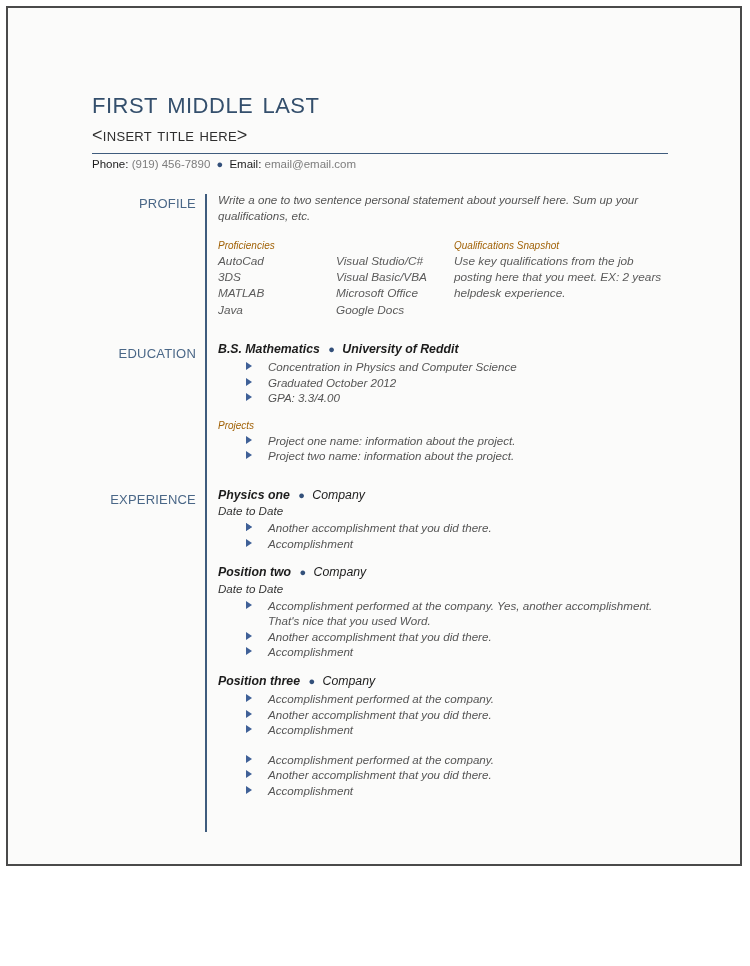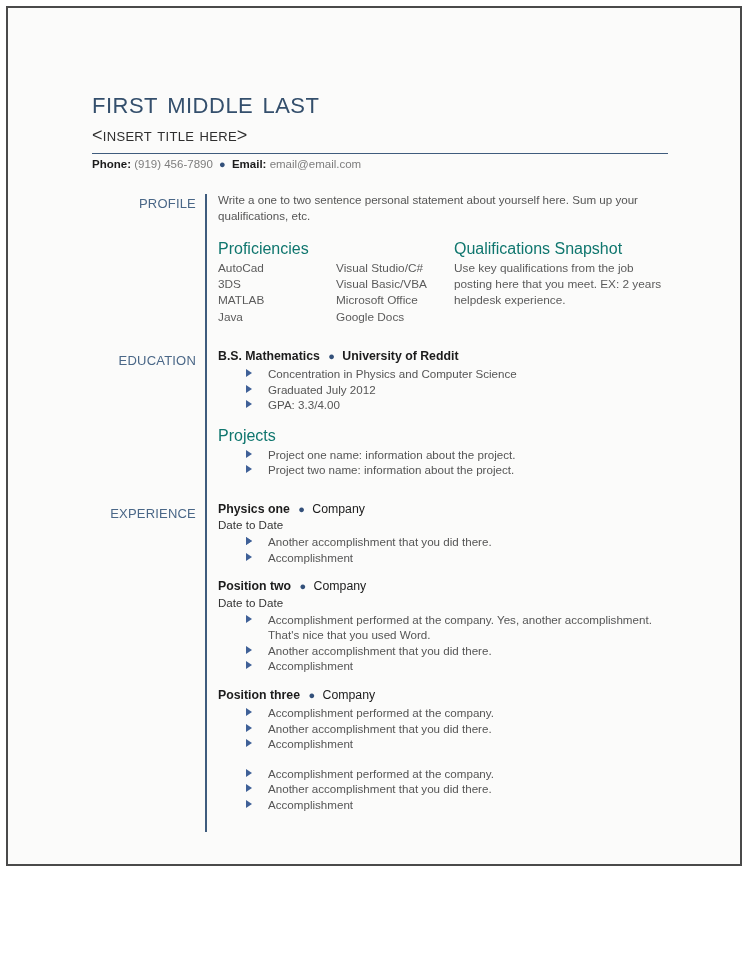--- a/index.html
+++ b/index.html
@@ -59,21 +59,21 @@
     width: 576px;
   }
   .contact-line {
     font-size: 11.5px;
     color: #7d7d7d;
     margin-top: 4px;
     white-space: nowrap;
   }
   .contact-line b {
     color: #1c1c1c;
-    font-weight: bold;
+    font-weight: normal;
   }
   .contact-dot {
     color: #33507a;
     font-size: 11px;
     margin: 0 3px;
   }
 
   
   .sections {
     margin-top: 22px;
@@ -100,40 +100,41 @@
     color: #4a6787;
     font-variant: small-caps;
     text-transform: lowercase;
     line-height: 1;
     letter-spacing: 0.2px;
     font-weight: 400;
   }
   .sec-body {
     flex: 1 1 auto;
     min-width: 0;
+    font-style: italic;
   }
 
   .para {
     font-size: 11.6px;
     color: #555555;
     line-height: 1.35;
   }
 
   
   .prof-block {
     margin-top: 16px;
     display: flex;
     align-items: flex-start;
   }
   .prof-col-a { width: 118px; flex: 0 0 118px; }
   .prof-col-b { width: 118px; flex: 0 0 118px; }
   .prof-col-c { flex: 1 1 auto; }
   .blk-head {
-    font-size: 16px;
-    color: #0f766e;
+    font-size: 10px;
+    color: #a16207;
     font-weight: normal;
     margin-bottom: 2px;
   }
   .prof-item {
     font-size: 11.8px;
     color: #5b5b5b;
     line-height: 1.38;
   }
   .qual-text {
     font-size: 11.8px;
@@ -240,21 +241,21 @@
       <div class="section gap-edu">
         <div class="sec-label">Education</div>
         <div class="sec-body">
           <div class="entry-head">
             <span class="pos">B.S. Mathematics</span>
             <span class="sep">●</span>
             <span class="pos">University of Reddit</span>
           </div>
           <ul class="bullets">
             <li><span class="tri"></span><span>Concentration in Physics and Computer Science</span></li>
-            <li><span class="tri"></span><span>Graduated July 2012</span></li>
+            <li><span class="tri"></span><span>Graduated October 2012</span></li>
             <li><span class="tri"></span><span>GPA: 3.3/4.00</span></li>
           </ul>
 
           <div class="sub-block">
             <div class="blk-head">Projects</div>
             <ul class="bullets">
               <li><span class="tri"></span><span>Project one name: information about the project.</span></li>
               <li><span class="tri"></span><span>Project two name: information about the project.</span></li>
             </ul>
           </div>

